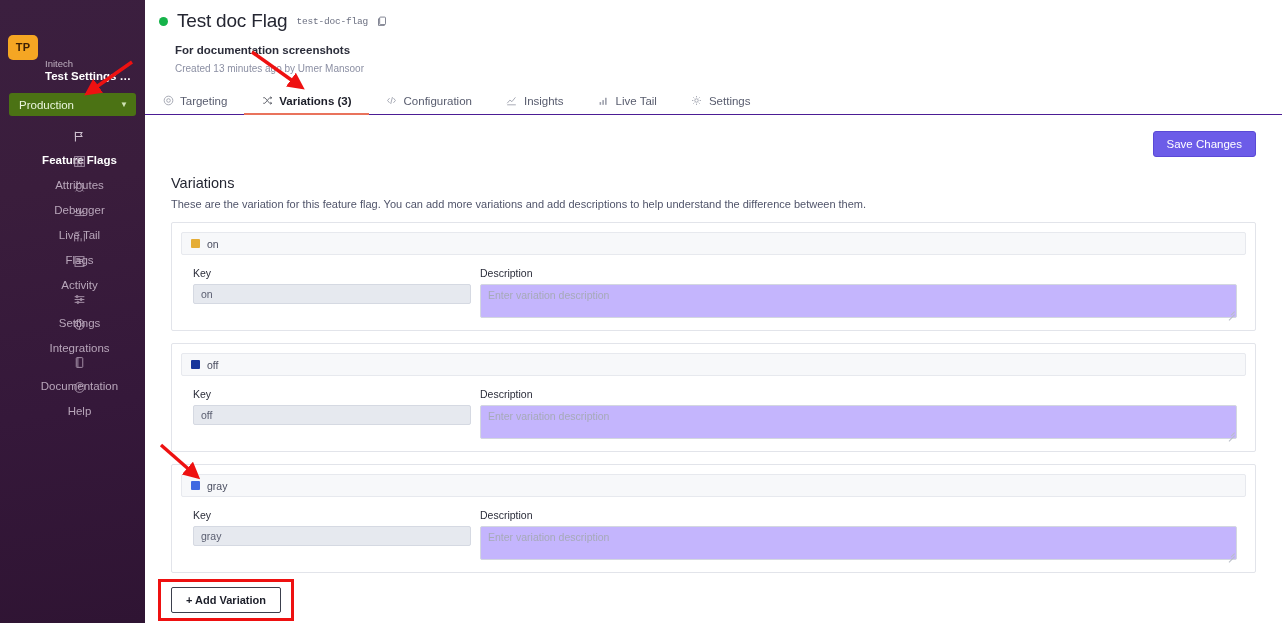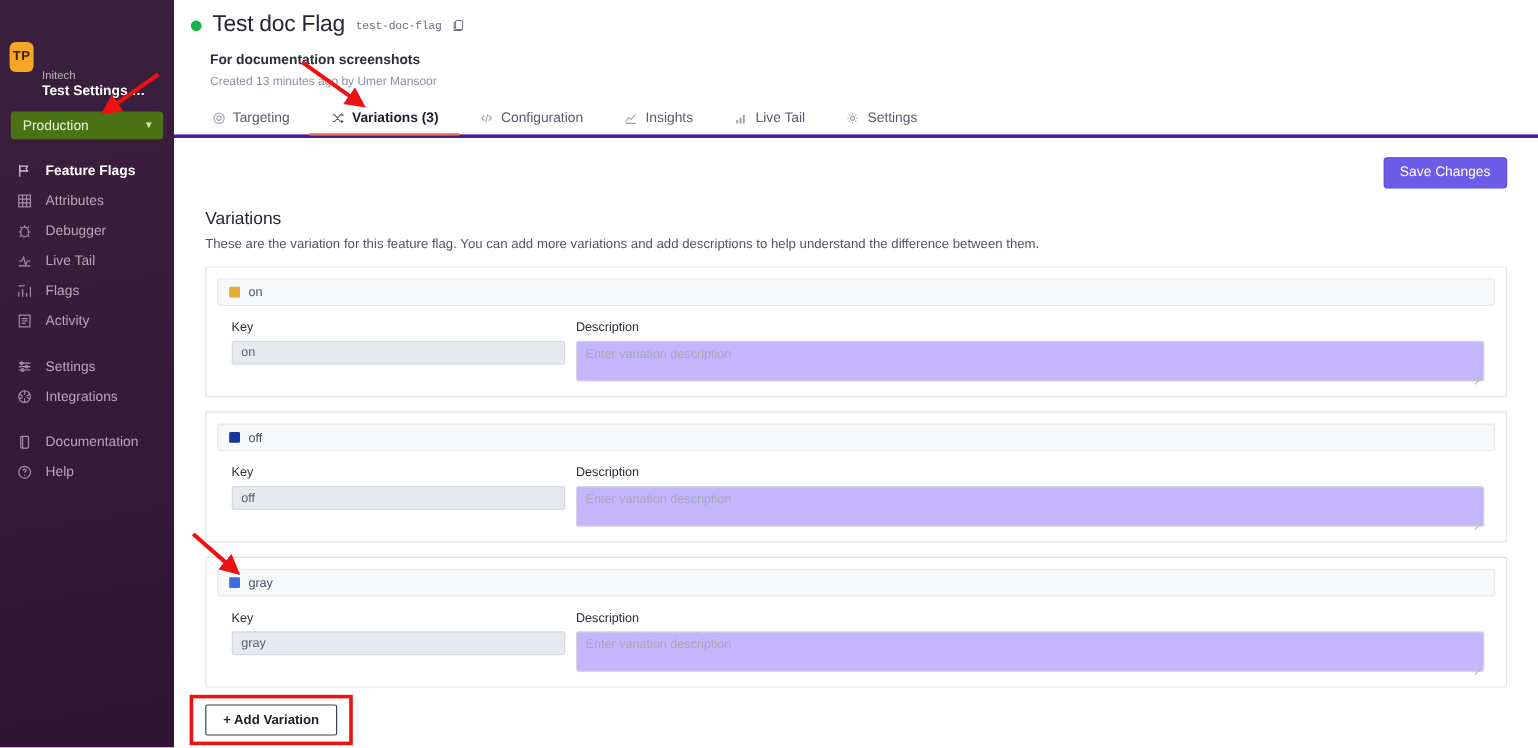--- a/index.html
+++ b/index.html
@@ -13,42 +13,42 @@
 
   
   .sidebar {
     width: 145px; height: 623px; flex: 0 0 145px;
     background: linear-gradient(170deg, #3b1f3f 0%, #3a1d3c 30%, #35183a 65%, #2f1433 100%);
     position: relative; color: #d8cbd8;
     padding-top: 6px;
   }
   .org-row { display: flex; align-items: center; gap: 7px; padding: 5px 0 4px 8px; }
   .org-logo {
-    width: 20px; height: 25px; border-radius: 5px; background: #f5a623;
+    width: 30px; height: 25px; border-radius: 5px; background: #f5a623;
     color: #3d2005; font-size: 11px; font-weight: bold;
     display: flex; align-items: center; justify-content: center;
     letter-spacing: .3px;
   }
   .org-text { line-height: 1.15; margin-top: 48px; }
   .org-name { font-size: 9.5px; color: #bfb0c0; }
   .org-project { font-size: 11.5px; color: #ffffff; font-weight: bold; }
 
   .env-select {
     margin: 6px 9px 0 9px; height: 23px; background: #4b7214;
     border-radius: 3px; display: flex; align-items: center;
     justify-content: space-between; padding: 0 8px 0 10px;
     color: #eaf5dc; font-size: 11.5px; cursor: pointer; text-align: center;
   }
   .caret { font-size: 8px; color: #cfe3b4; }
 
   .nav { margin-top: 14px; }
   .nav-item {
     display: flex; align-items: center; gap: 11px;
     height: 25px; padding-left: 14px; font-size: 11.5px;
-    color: #b8a6ba; cursor: pointer;
+    color: #b8a6ba; cursor: pointer; flex-direction: column;
   }
   .nav-item.active { color: #ffffff; font-weight: bold; }
   .nav-item .ico { width: 13px; height: 13px; display: flex; align-items: center;
     justify-content: center; opacity: .85; flex: 0 0 13px; }
   .nav-item .ico svg { display: block; }
   .nav-gap { height: 13px; }
 
   
   .main { flex: 1; height: 623px; position: relative; background: #ffffff; }
 
@@ -58,22 +58,22 @@
     margin-left: -16px; margin-right: 0px; }
   .flag-title { font-size: 19px; color: #242632; font-weight: normal; letter-spacing: -.2px; }
   .flag-key { font-family: "Liberation Mono", monospace; font-size: 9.5px;
     color: #6b6f80; letter-spacing: -.2px; }
   .copy-ico { cursor: pointer; display: inline-flex; }
   .flag-desc { font-size: 11.5px; color: #2b2d3a; margin-top: 12px; font-weight: bold; }
   .flag-meta { font-size: 10px; color: #8b8fa3; margin-top: 7px; }
 
   .tabs {
     display: flex; align-items: flex-end; gap: 0;
-    margin-top: 13px; padding-left: 14px;
-    border-bottom: 3px solid #4c1d95; height: 28px;
+    margin-top: 13px; 
+    border-bottom: 1px solid #4c1d95; height: 28px;
   }
   .tab {
     display: flex; align-items: center; gap: 6px;
     padding: 0 17px; height: 27px; font-size: 11.5px; color: #585c6e;
     cursor: pointer; border-bottom: 2.5px solid transparent; position: relative;
     top: 1px;
   }
   .tab.active { color: #1c1e29; font-weight: bold; border-bottom-color: #e9735c; }
   .tab .ico { width: 12px; height: 12px; display: flex; align-items: center;
     justify-content: center; opacity: .75; }

